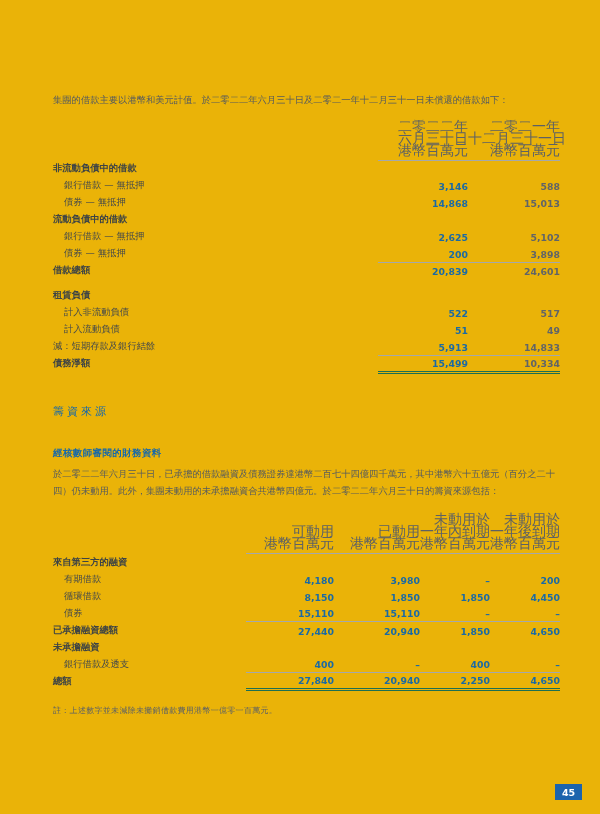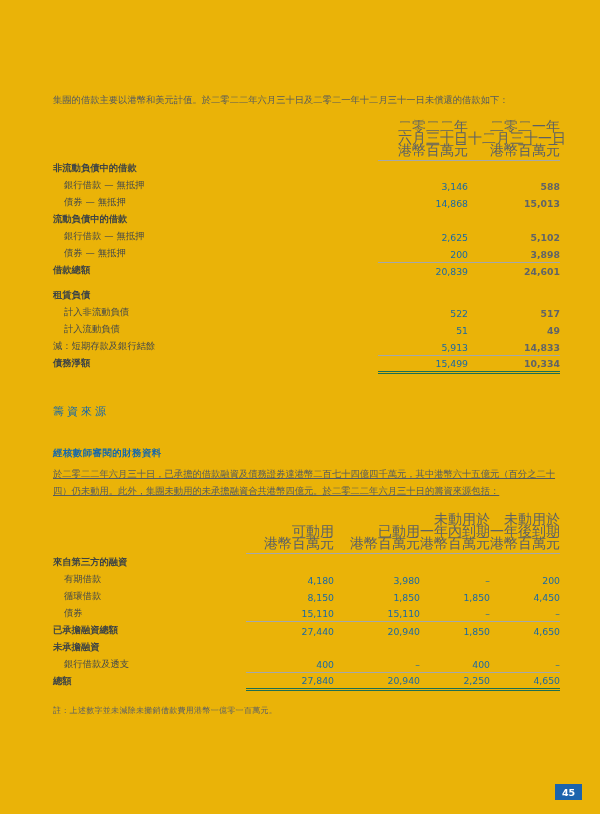--- a/index.html
+++ b/index.html
@@ -26,34 +26,34 @@
   .t2 td.c1{width:88px;}
   .t2 td.c2{width:86px;}
   .t2 td.c3{width:70px;}
   .t2 td.c4{width:70px;}
   tr.hdr td{color:#5d6165;font-size:14px;padding-bottom:4px;}
   tr.hdr td.val{border-bottom:1px solid #a4a8ab;}
   .hline{display:block;line-height:12px;min-height:12px;}
   tr.sec td.lbl{font-weight:bold;color:#3d4345;}
   tr.bold td.lbl{font-weight:bold;color:#3d4345;}
   td.indent{padding-left:11px;}
-  .cur{color:#1a6aa5;font-weight:normal;}
+  .cur{color:#1a6aa5;font-weight:bold;}
   .prev{color:#606468;font-weight:bold;}
   tr.bb td.val{border-bottom:1px solid #a4a8ab;}
   tr.green td.val{border-bottom:3px double #1d6f53;}
   tr.spacer td{padding:0;height:8px;border:none;}
   .sect-heading{
     color:#1568ab;font-size:11px;font-weight:normal;letter-spacing:3px;
     margin:30px 0 28px 0;
   }
   .sub-heading{
     color:#1568ab;font-size:9.4px;font-weight:bold;margin:0 0 6px 0;letter-spacing:0.5px;
   }
   .para{
-    font-size:9.3px;line-height:1.8;color:#565b5e;margin:0 0 12px 0;text-decoration:underline;
+    font-size:9.3px;line-height:1.8;color:#565b5e;margin:0 0 12px 0;
   }
   .note{
     font-size:8px;color:#5d6165;margin-top:14px;letter-spacing:0.3px;
   }
   .page-badge{
     position:absolute;right:18px;bottom:14px;
     width:27px;height:16px;
     background:#1c64ad;color:#ffffff;
     font-size:9.5px;font-weight:bold;
     display:flex;align-items:center;justify-content:center;

